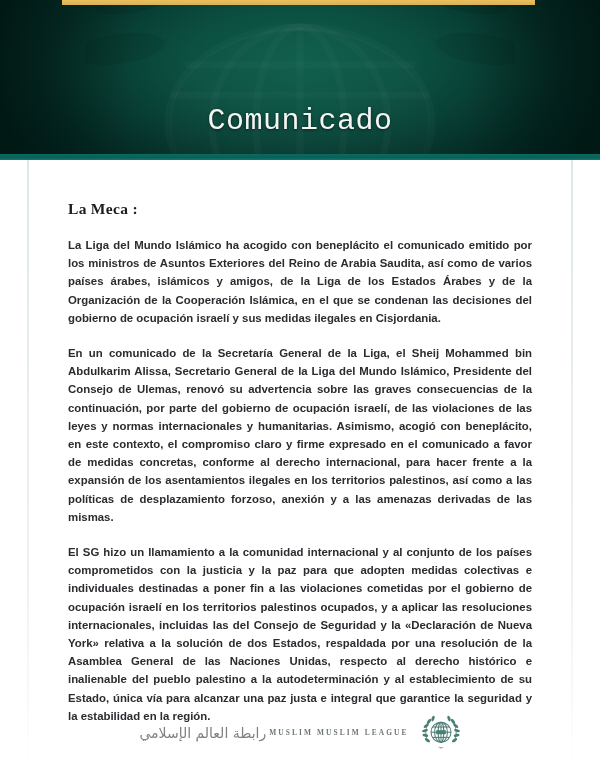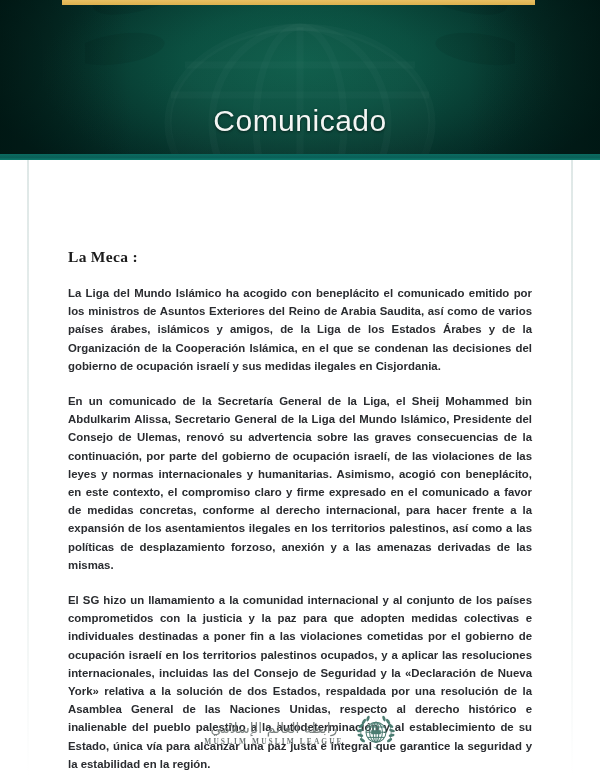--- a/index.html
+++ b/index.html
@@ -56,21 +56,21 @@
       radial-gradient(ellipse 420px 190px at 50% 45%, rgba(18,100,80,0.30) 0%, rgba(4,40,34,0.0) 62%),
       linear-gradient(90deg, rgba(0,16,13,0.55) 0%, rgba(0,0,0,0) 22%, rgba(0,0,0,0) 78%, rgba(0,16,13,0.55) 100%);
     pointer-events: none;
   }
   .header-title {
     position: absolute;
     left: 0; right: 0;
     top: 104px;
     text-align: center;
     color: #f4f6f4;
-    font-family: Liberation Sans, sans-serif;
+    font-family: Liberation Mono, monospace;
     font-size: 30px;
     letter-spacing: 0.5px;
     text-shadow: 0 1px 3px rgba(0,0,0,0.55);
     z-index: 4;
   }
   .header-bottom-strip {
     position: absolute;
     left: 0; right: 0; bottom: 0;
     height: 6px;
     background: linear-gradient(180deg, #0b6b61 0%, #0a5f57 55%, #0e7a6d 100%);
@@ -103,21 +103,20 @@
     background: linear-gradient(180deg, #dfe8e7 0%, #eef3f2 70%, #ffffff 100%);
   }
   .card::before { left: -1px; }
   .card::after  { right: -1px; }
 
   .content {
     position: absolute;
     left: 40px;
     top: 40px;
     width: 464px;
-    margin-top: 48px;
   }
 
   .meca-heading {
     font-family: "Liberation Serif", serif;
     font-weight: bold;
     font-size: 15.5px;
     color: #1c1c1c;
     margin: 0 0 18px 0;
     letter-spacing: 0.3px;
   }
@@ -139,21 +138,21 @@
     position: absolute;
     left: 0; right: 0;
     bottom: 22px;
     display: flex;
     align-items: center;
     justify-content: center;
     gap: 12px;
   }
   .footer-wordmark {
     display: flex;
-    flex-direction: column;
+    flex-direction: row;
     align-items: center;
     gap: 3px;
   }
   .footer-arabic {
     font-family: "DejaVu Sans", sans-serif;
     font-size: 14px;
     color: #7b8280;
     direction: rtl;
     line-height: 1;
     letter-spacing: -0.5px;

